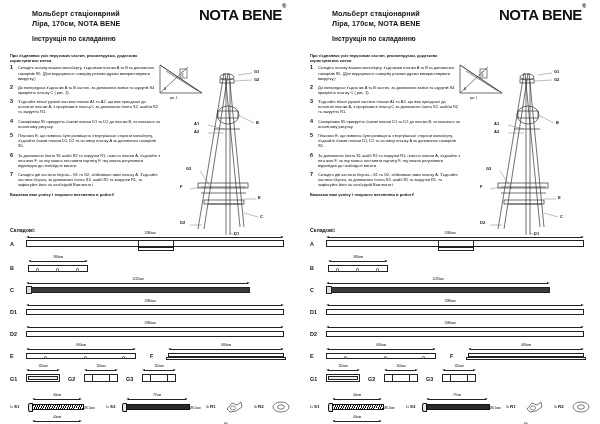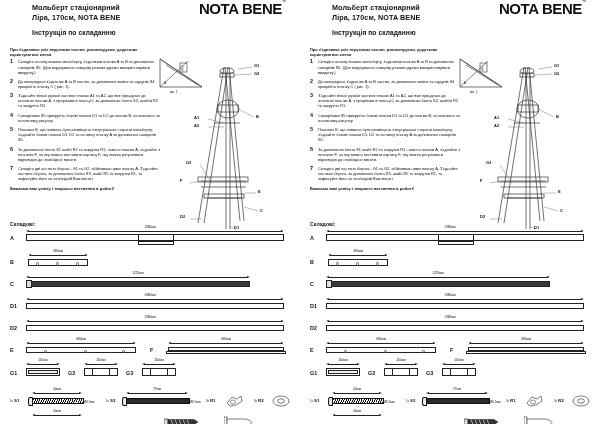--- a/index.html
+++ b/index.html
@@ -2,21 +2,21 @@
 <html><head>
 <meta charset="utf-8">
 <style>
   html,body{margin:0;padding:0;}
   body{
     width:600px;height:424px;background:#ffffff;
     font-family:"Liberation Sans", sans-serif;
     color:#111;overflow:hidden;
   }
   .sheet{display:flex;width:600px;height:424px;}
-  .panel{width:300px;height:340px;position:relative;box-sizing:border-box;padding:0 10px 4px 10px;}
+  .panel{width:300px;height:340px;position:relative;box-sizing:border-box;padding:6px 10px 4px 10px;}
 
   
   .hdr{display:flex;align-items:flex-start;justify-content:space-between;height:46px;}
   .hdr-left{padding-left:22px;padding-top:3px;}
   .title{font-size:7.2px;font-weight:bold;line-height:9.5px;letter-spacing:.1px;}
   .subtitle{font-size:6.6px;font-weight:bold;margin-top:7px;letter-spacing:.1px;}
   .logo{font-size:15px;font-weight:bold;letter-spacing:-.4px;padding-right:4px;position:relative;white-space:nowrap;}
   .logo sup{font-size:6px;position:relative;top:-6px;left:0px;}
 
   

